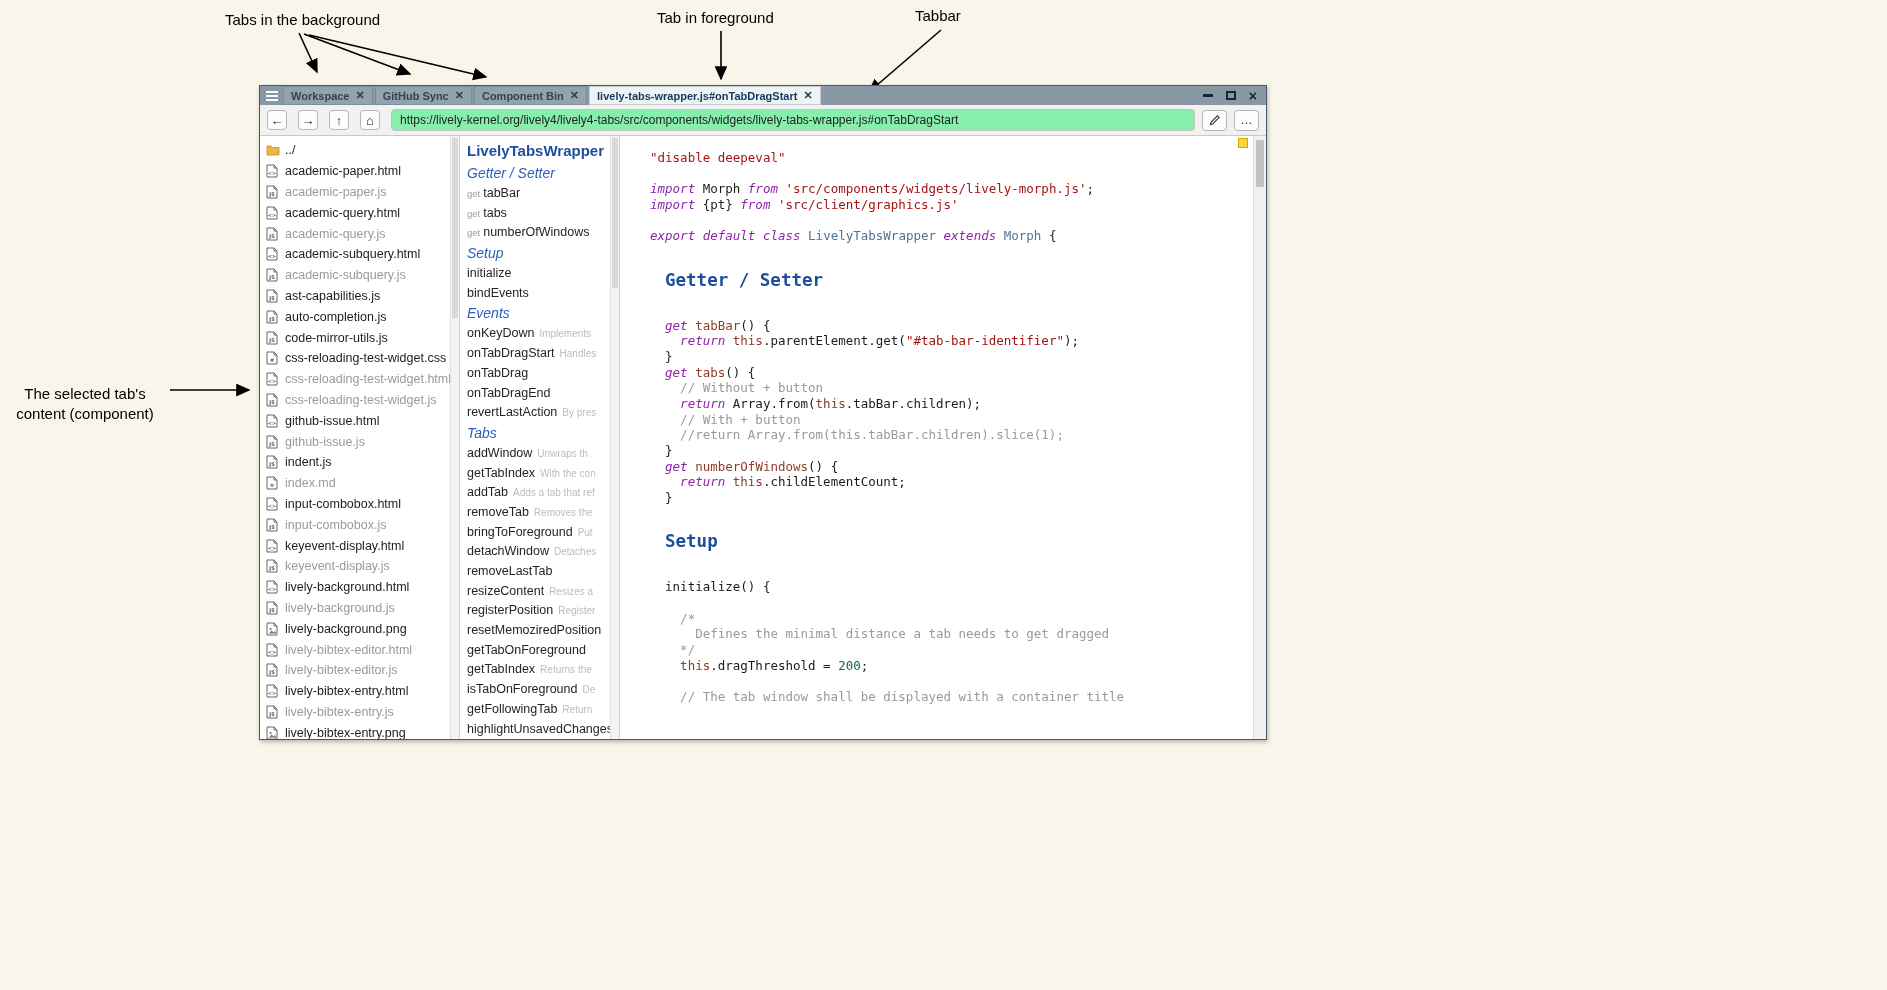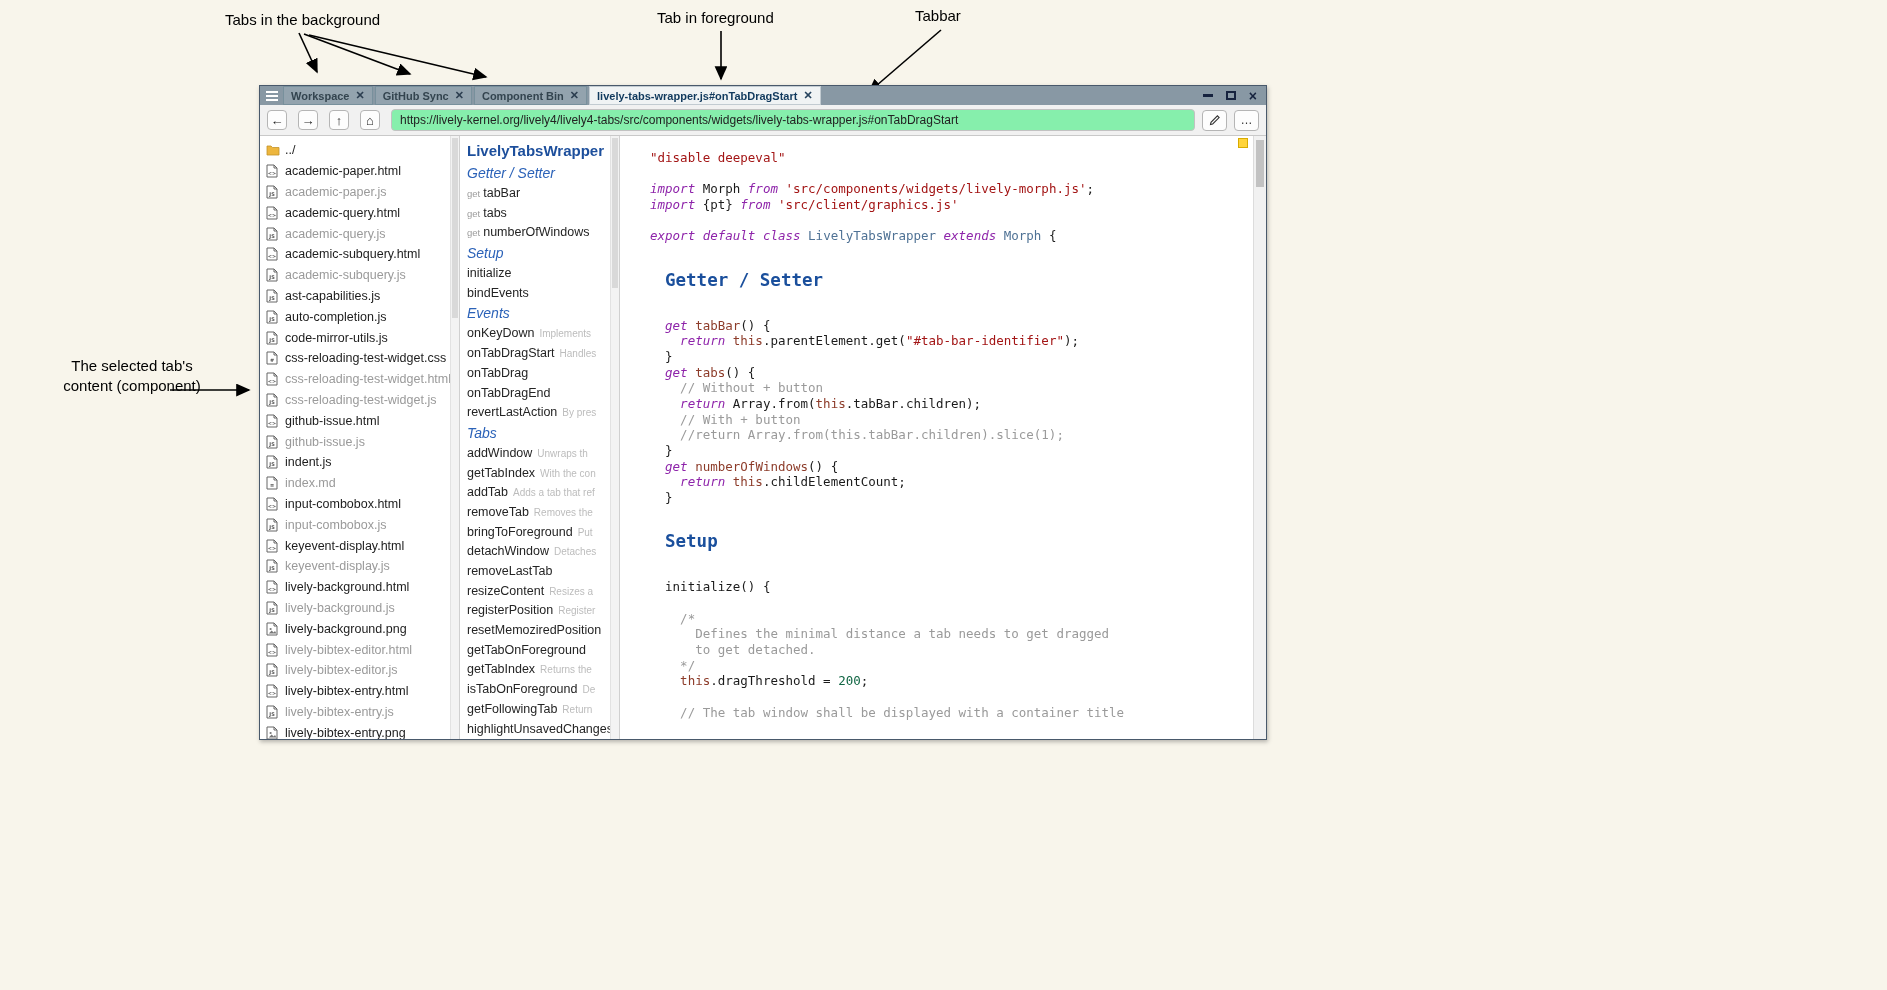--- a/index.html
+++ b/index.html
@@ -100,21 +100,21 @@
     <line x1="304" y1="34" x2="410" y2="74" marker-end="url(#ah)"></line>
     <line x1="309" y1="35" x2="486" y2="77" marker-end="url(#ah)"></line>
     <line x1="721" y1="31" x2="721" y2="79" marker-end="url(#ah)"></line>
     <line x1="941" y1="30" x2="869" y2="92" marker-end="url(#ah)"></line>
     <line x1="170" y1="390" x2="249" y2="390" marker-end="url(#ah)"></line>
   </svg>
 
   <div class="ann" style="left:225px; top:11px;">Tabs in the background</div>
   <div class="ann" style="left:657px; top:9px;">Tab in foreground</div>
   <div class="ann" style="left:915px; top:7px;">Tabbar</div>
-  <div class="ann center" style="left:0px; top:356px; width:170px;margin-left:47px;">
+  <div class="ann center" style="left:0px; top:384px; width:170px;">
     <div>The selected tab's</div>
     <div>content (component)</div>
   </div>
 
   <div class="window">
 
     <div class="tabbar">
       <div class="hamburger">
           <i></i>
           <i></i>
@@ -532,21 +532,20 @@
             <div class="code-line"><span class="tok-p">  </span><span class="tok-k">get</span><span class="tok-p"> </span><span class="tok-d">numberOfWindows</span><span class="tok-p">() {</span></div>
             <div class="code-line"><span class="tok-p">    </span><span class="tok-k">return</span><span class="tok-p"> </span><span class="tok-d">this</span><span class="tok-p">.childElementCount;</span></div>
             <div class="code-line"><span class="tok-p">  }</span></div>
             <div class="code-line"> </div>
             <div class="code-heading">Setup</div>
             <div class="code-line"> </div>
             <div class="code-line"><span class="tok-p">  initialize() {</span></div>
             <div class="code-line"> </div>
             <div class="code-line"><span class="tok-c">    /*</span></div>
             <div class="code-line"><span class="tok-c">      Defines the minimal distance a tab needs to get dragged</span></div>
-            <div class="code-line"><span class="tok-c">      to get detached.</span></div>
             <div class="code-line"><span class="tok-c">    */</span></div>
             <div class="code-line"><span class="tok-p">    </span><span class="tok-d">this</span><span class="tok-p">.dragThreshold = </span><span class="tok-n">200</span><span class="tok-p">;</span></div>
             <div class="code-line"> </div>
             <div class="code-line"><span class="tok-c">    // The tab window shall be displayed with a container title</span></div>
           </div>
         <div class="code-marker"></div>
         <div class="sb">
           <div class="thumb" style="top:4px; height:47px;"></div>
         </div>
       </div>

